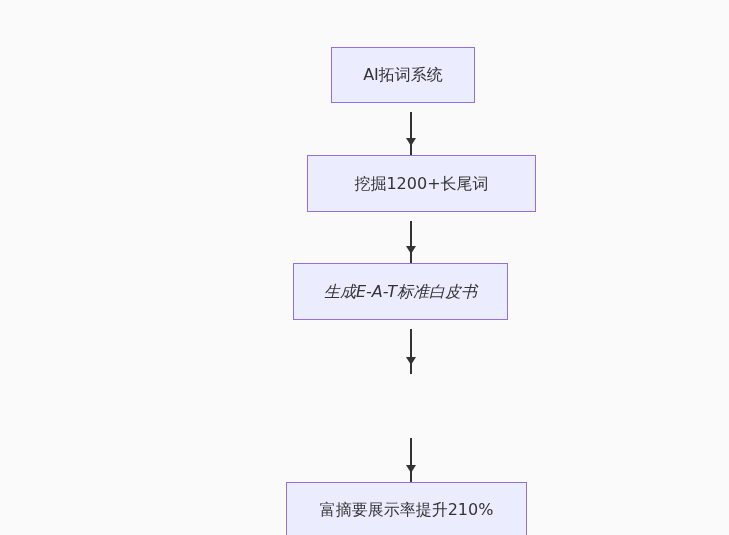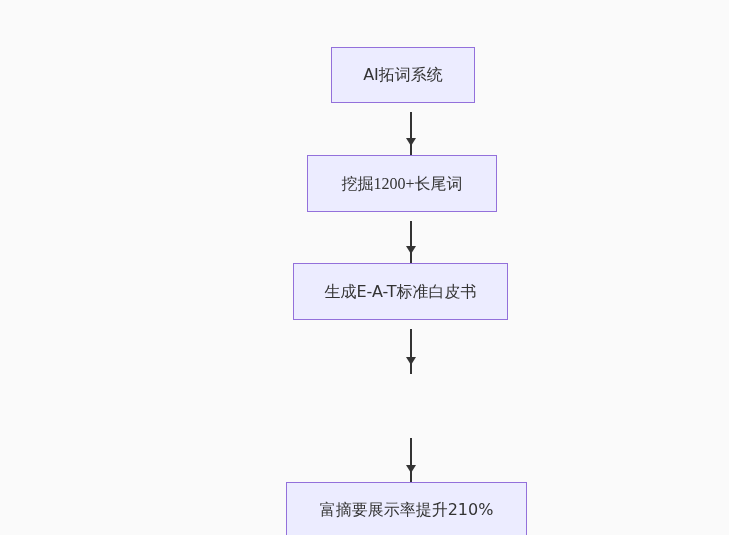--- a/index.html
+++ b/index.html
@@ -28,22 +28,22 @@
     border: 1px solid var(--node-border);
     color: var(--text);
     font-size: 16px;
     display: flex;
     align-items: center;
     justify-content: center;
     text-align: center;
     line-height: 1.2;
   }
   .n1 { left: 299px; top: 15px;  width: 144px; height: 56px; }
-  .n2 { left: 275px; top: 123px; width: 190px; height: 57px; font-family: Liberation Serif, serif; }
-  .n3 { left: 261px; top: 231px; width: 215px; height: 57px; }
+  .n2 { left: 275px; top: 123px; width: 229px; height: 57px; }
+  .n3 { left: 261px; top: 231px; width: 215px; height: 57px; font-style: italic; }
   .n4 { left: 265px; top: 342px; width: 208px; height: 55px; }
   .n5 { left: 254px; top: 450px; width: 241px; height: 56px; }
 
   .arrow {
     position: absolute;
     left: 370px;
     width: 2px;
   }
   .a1 { top: 72px;  height: 50px; }
   .a2 { top: 181px; height: 49px; }

